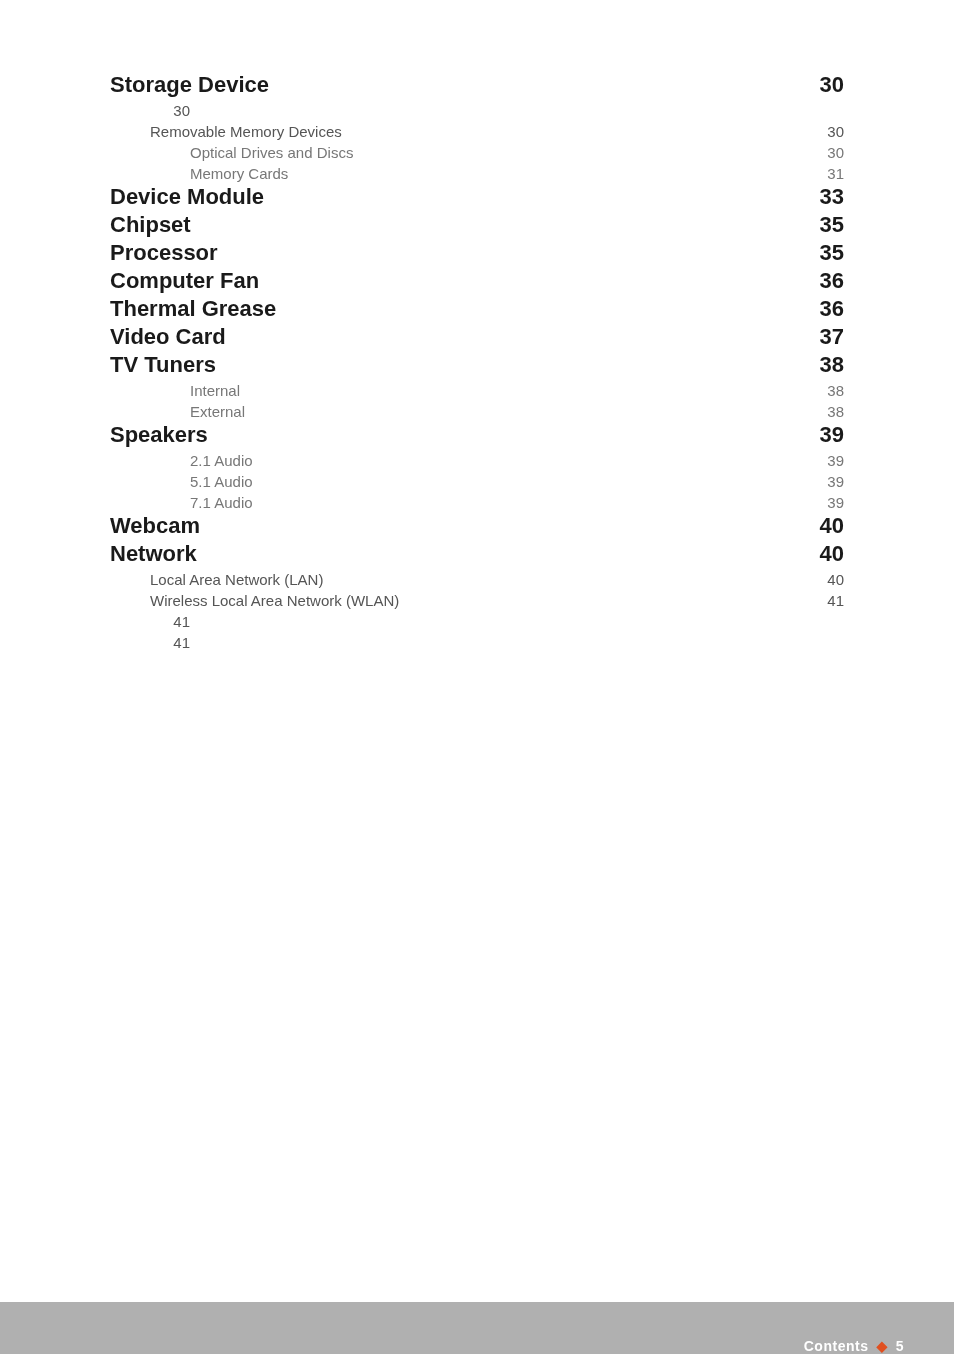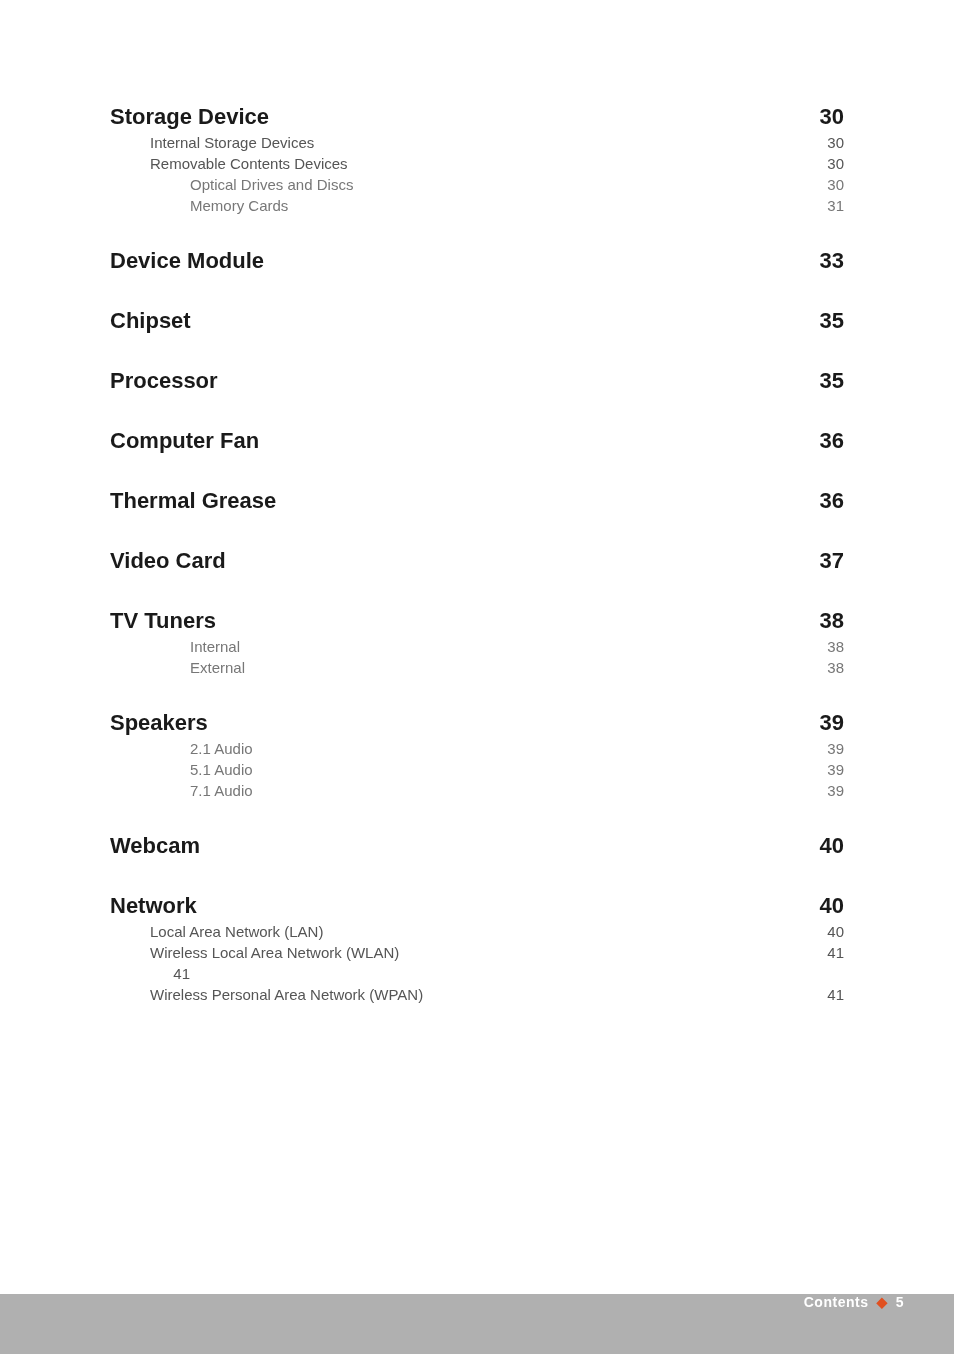--- a/index.html
+++ b/index.html
@@ -34,21 +34,21 @@
     .toc-page {
       min-width: 40px;
       text-align: right;
     }
 
     
     .level-1 {
       font-size: 22px;
       font-weight: bold;
       color: #1a1a1a;
-      margin-top: 34px;
+      margin-top: 2px;
       margin-bottom: 2px;
     }
 
     .level-1 .toc-page {
       font-size: 22px;
       font-weight: bold;
       color: #1a1a1a;
     }
 
     
@@ -78,24 +78,24 @@
       font-size: 15px;
       color: #777777;
     }
 
     
     .page-footer {
       position: absolute;
       bottom: 0;
       left: 0;
       right: 0;
-      height: 60px;
+      height: 52px;
       background: #b0b0b0;
       display: flex;
-      align-items: flex-start;
+      align-items: flex-end;
       justify-content: flex-end;
       padding-right: 50px;
     }
 
     .footer-text {
       color: #ffffff;
       font-size: 14px;
       font-weight: bold;
       letter-spacing: 0.5px;
       display: flex;
@@ -117,25 +117,24 @@
 </head>
 <body>
 
 <div class="page-content">
 
 <div class="toc-entry level-1">
       <span class="toc-label">Storage Device</span>
       <span class="toc-page">30</span>
     </div>
     <div class="toc-entry level-2">
-      <span class="toc-label">Internal Storage Devices</span>
-      <span class="toc-page">30</span>
-    </div>
-    <div class="toc-entry level-2">
-      <span class="toc-label">Removable Contents Devices</span>
+      <span class="toc-page">30</span>
+    </div>
+    <div class="toc-entry level-2">
+      <span class="toc-label">Removable Memory Devices</span>
       <span class="toc-page">30</span>
     </div>
     <div class="toc-entry level-3">
       <span class="toc-label">Optical Drives and Discs</span>
       <span class="toc-page">30</span>
     </div>
     <div class="toc-entry level-3">
       <span class="toc-label">Memory Cards</span>
       <span class="toc-page">31</span>
     </div>
@@ -204,21 +203,20 @@
       <span class="toc-page">40</span>
     </div>
     <div class="toc-entry level-2">
       <span class="toc-label">Wireless Local Area Network (WLAN)</span>
       <span class="toc-page">41</span>
     </div>
     <div class="toc-entry level-2">
       <span class="toc-page">41</span>
     </div>
     <div class="toc-entry level-2">
-      <span class="toc-label">Wireless Personal Area Network (WPAN)</span>
       <span class="toc-page">41</span>
     </div>
   </div>
 
 <div class="page-footer">
   <div class="footer-text">
     <span>Contents</span>
     <span class="footer-diamond">◆</span>
     <span class="footer-page-num">5</span>
   </div>

